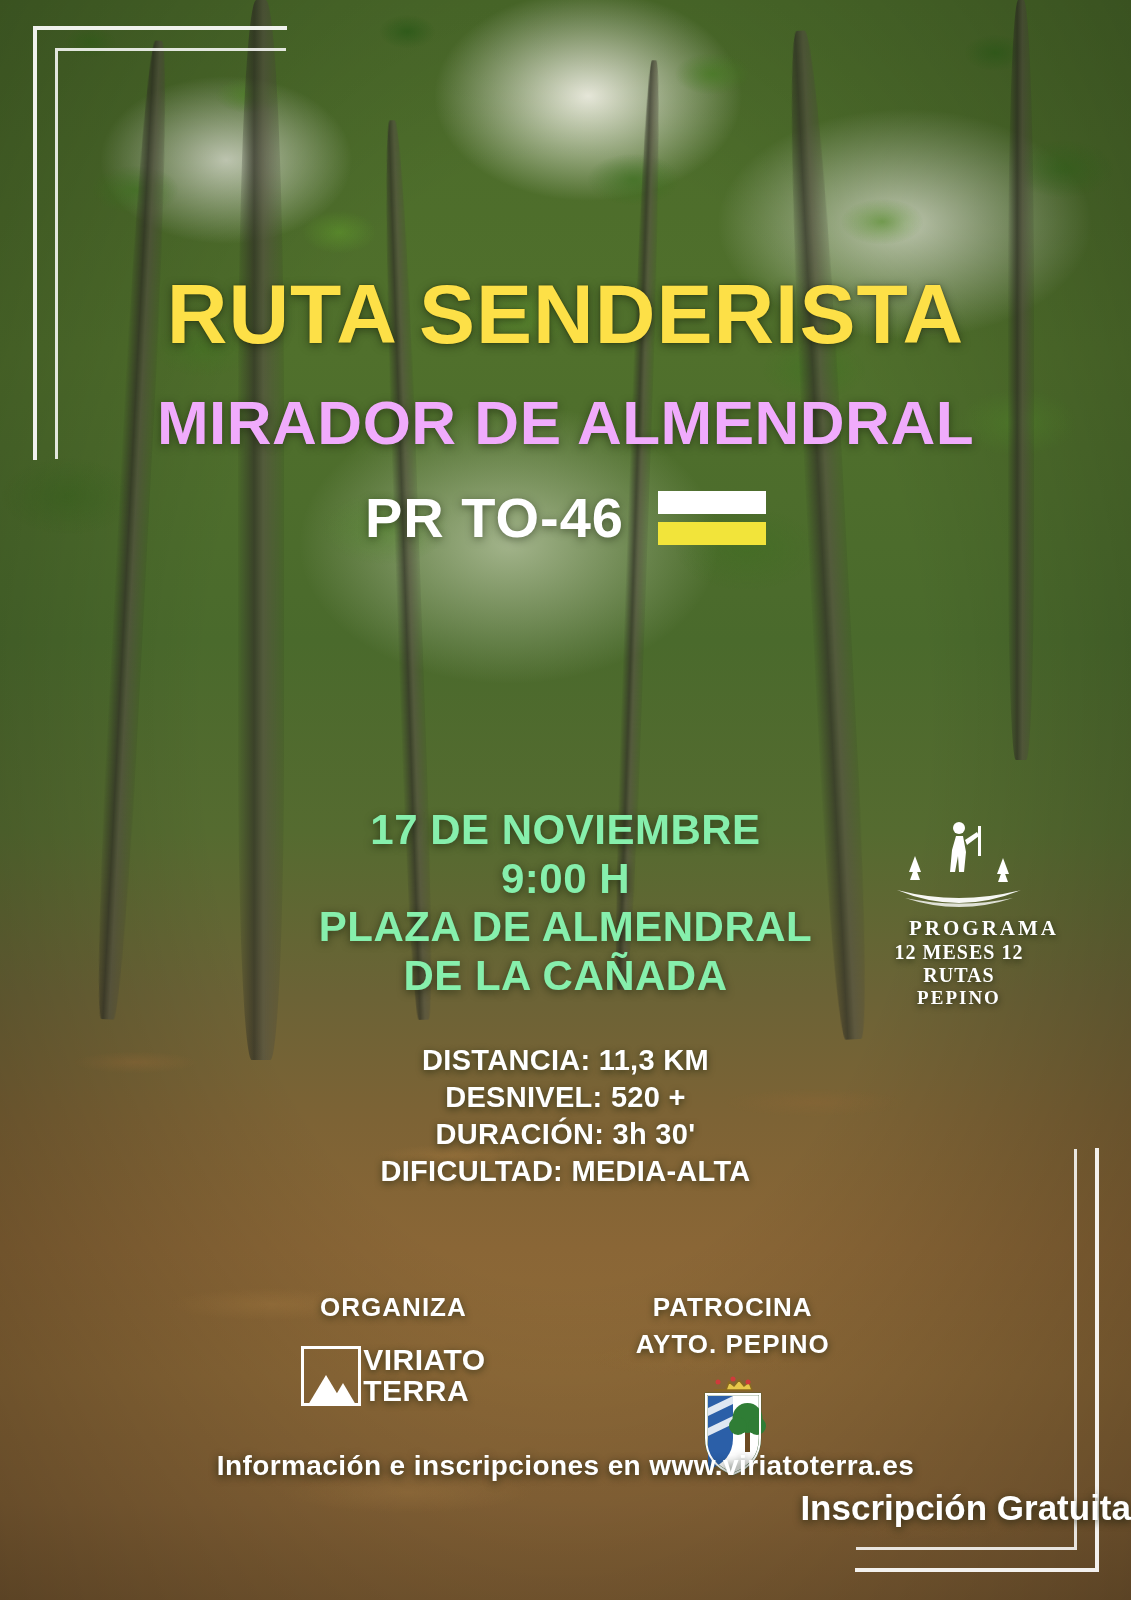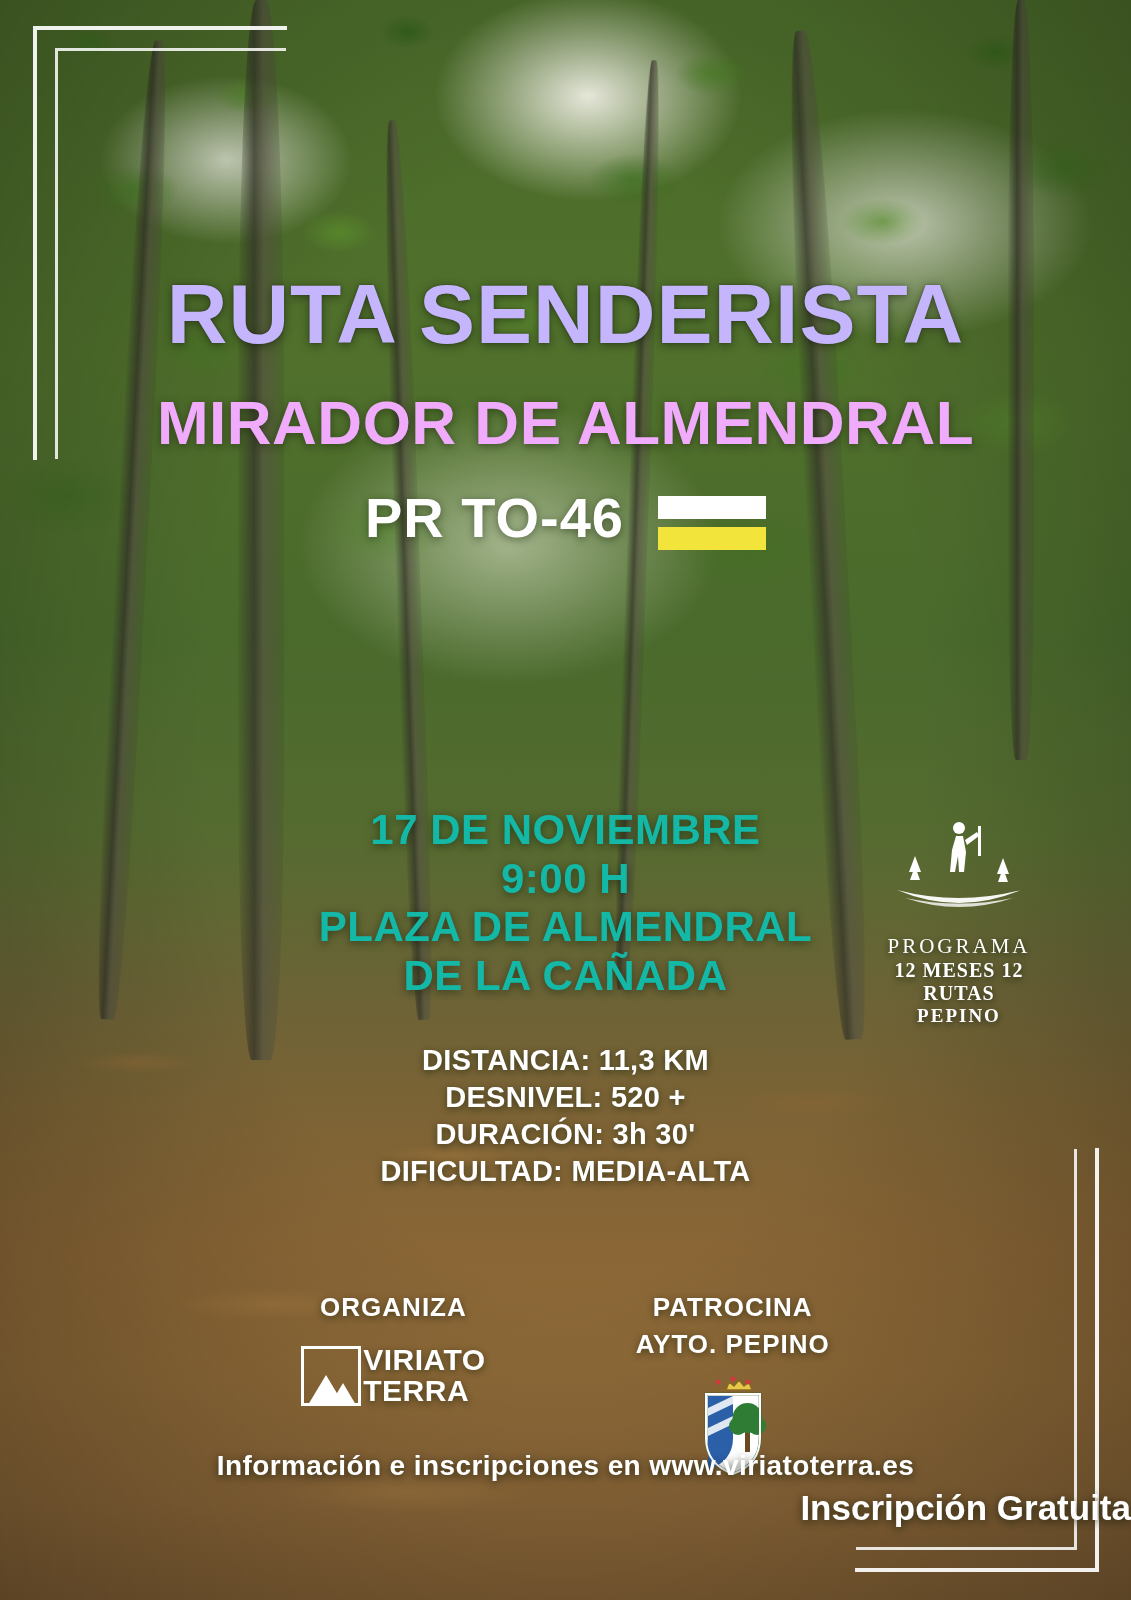--- a/index.html
+++ b/index.html
@@ -103,56 +103,56 @@
   .frame-br2{ position:absolute; right: 54px; bottom: 50px; width: 218px; height: 398px; border: 3px solid rgba(255,255,255,0.85); border-left:none; border-top:none; }
 
   
   .center { position: absolute; left: 0; right: 0; text-align: center; }
 
   .title-main {
     top: 272px;
     font-size: 84px;
     font-weight: 700;
     letter-spacing: 1px;
-    color: #c4b5fd;
+    color: #fde047;
     text-shadow: 0 2px 10px rgba(20,30,10,0.55), 0 0 2px rgba(0,0,0,.35);
     line-height: 1.0;
   }
   .title-sub {
     top: 392px;
     font-size: 62px;
     font-weight: 700;
     color: #f0abfc;
     letter-spacing: 0.5px;
     text-shadow: 0 2px 9px rgba(20,30,10,0.5);
     line-height: 1.0;
   }
   .title-code-row {
     top: 485px;
     display: flex;
-    align-items: flex-end;
+    align-items: center;
     justify-content: center;
     gap: 34px;
   }
   .title-code {
     font-size: 56px;
     font-weight: 700;
     color: #ffffff;
     letter-spacing: 1px;
     text-shadow: 0 2px 9px rgba(20,30,10,0.5);
   }
   .pr-mark { display: flex; flex-direction: column; width: 108px; }
   .pr-mark i { display: block; height: 23px; }
   .pr-white { background: #ffffff; }
   .pr-gap   { background: rgba(255,255,255,0.0); height: 8px !important; }
   .pr-yellow{ background: #f2e43a; }
 
   .when {
     top: 806px;
-    color: #14b8a6;
+    color: #86efac;
     font-weight: 700;
     font-size: 42px;
     line-height: 1.16;
     text-shadow: 0 2px 8px rgba(20,30,10,0.6);
     letter-spacing: .5px;
   }
   .when .l3, .when .l4 { font-size: 42px; }
 
   .specs {
     top: 1042px;
@@ -230,21 +230,21 @@
   .programa {
     position: absolute;
     right: 72px;
     top: 812px;
     width: 200px;
     text-align: center;
     color: #ffffff;
     text-shadow: 0 2px 6px rgba(10,20,5,0.65);
   }
   .programa .logo { width: 160px; height: 100px; margin: 0 auto; }
-  .programa .p1 { font-family: "Liberation Serif", serif; font-size: 21px; letter-spacing: 3px; font-weight: 400; margin-top: 18px; }
+  .programa .p1 { font-family: "Liberation Serif", serif; font-size: 21px; letter-spacing: 3px; font-weight: 700; margin-top: 0; text-align: right; }
   .programa .p2 { font-family: "Liberation Serif", serif; font-size: 20px; letter-spacing: 1px; font-weight: 700; }
   .programa .p3 { font-family: "Liberation Serif", serif; font-size: 19px; letter-spacing: 2px; font-weight: 700; }
 
   
   .footer {
     position: absolute;
     left: 0; right: 0;
     bottom: 72px;
     text-align: center;
     color: #ffffff;

